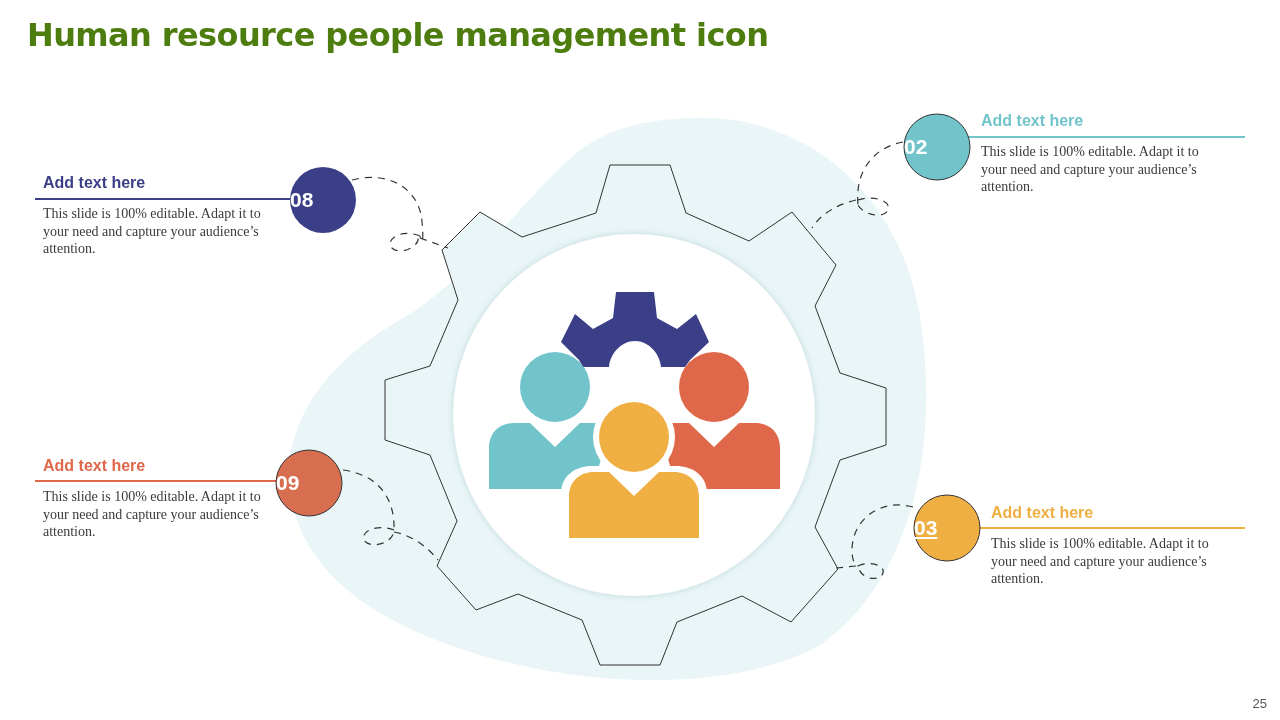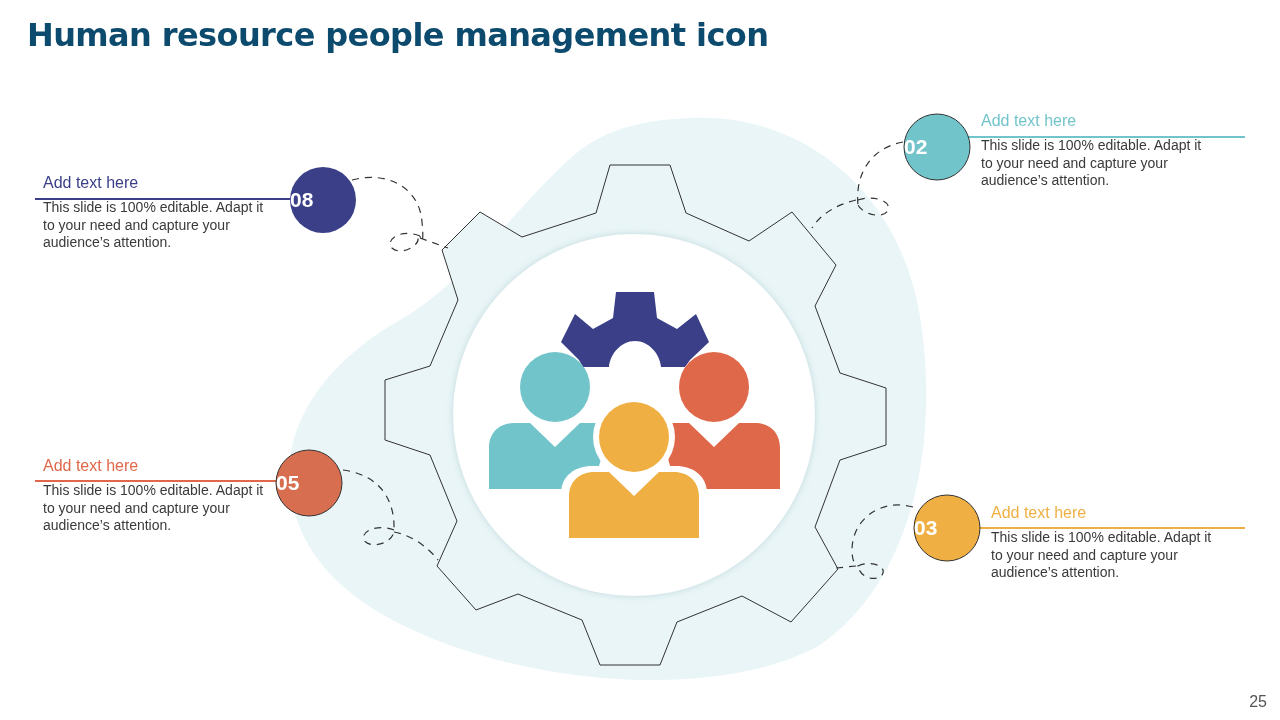--- a/index.html
+++ b/index.html
@@ -3,41 +3,42 @@
 <meta charset="utf-8">
 <style>
   html, body { margin: 0; padding: 0; }
   body {
     width: 1280px; height: 720px; overflow: hidden; position: relative;
     background: #ffffff;
     font-family: "Liberation Sans", sans-serif;
   }
   .title {
     position: absolute; left: 27px; top: 16px;
-    font-size: 32px; font-weight: bold; color: #0c4a6e;
+    font-size: 32px; font-weight: bold; color: #4d7c0f;
     font-family: "DejaVu Sans", sans-serif;
     letter-spacing: -0.6px;
   }
   .art { position: absolute; left: 0; top: 0; width: 1280px; height: 720px; }
   .block { position: absolute; width: 230px; }
   .block .head {
-    font-size: 16px; font-weight: normal; line-height: 20px;
+    font-size: 16px; font-weight: bold; line-height: 20px;
     padding-bottom: 6px;
   }
   .block .body {
-    font-size: 14px; line-height: 17.5px; color: #3a3a3a; 
+    font-size: 14px; line-height: 17.5px; color: #3a3a3a; margin-top: 6px;
     width: 228px;
+    font-family: Liberation Serif, serif;
   }
   .badge-num {
     position: absolute; width: 66px; height: 66px; line-height: 66px;
     color: #ffffff; font-weight: bold; font-size: 21px;
     font-family: "Liberation Sans", sans-serif;
   }
   .page-num {
-    position: absolute; right: 13px; bottom: 9px; font-size: 16px; color: #555555;
+    position: absolute; right: 13px; bottom: 9px; font-size: 13px; color: #555555;
   }
 </style>
 </head>
 <body>
 
 <div class="title">Human resource people management icon</div>
 
 <svg class="art" viewBox="0 0 1280 720" xmlns="http://www.w3.org/2000/svg">
 
   <path d="M 690 118 C 800 112 905 190 922 330 C 940 470 900 590 820 645 C 740 690 600 690 480 655 C 370 622 300 570 290 490 C 282 420 330 360 400 320 C 470 280 520 200 580 150 C 615 125 650 120 690 118 Z" fill="#e9f5f7"></path>
@@ -93,22 +94,22 @@
   <line x1="35" y1="481" x2="278" y2="481" stroke="#e0684a" stroke-width="2"></line>
 
   <circle cx="323" cy="200" r="33" fill="#3a3f87"></circle>
   <circle cx="937" cy="147" r="33" fill="#72c4cb" stroke="#333333" stroke-width="1"></circle>
   <circle cx="947" cy="528" r="33" fill="#efaf42" stroke="#333333" stroke-width="1"></circle>
   <circle cx="309" cy="483" r="33" fill="#d86e50" stroke="#333333" stroke-width="1"></circle>
 </svg>
 
 <div class="badge-num" style="left:290px; top:167px;">08</div>
 <div class="badge-num" style="left:904px; top:114px;">02</div>
-<div class="badge-num" style="left:914px; top:495px;">03</div>
-<div class="badge-num" style="left:276px; top:450px;">05</div>
+<div class="badge-num" style="left:914px; top:495px;text-decoration:underline;">03</div>
+<div class="badge-num" style="left:276px; top:450px;">09</div>
 
 <div class="block" style="left:43px; top:173px;">
   <div class="head" style="color:#3a3f87;">Add text here</div>
   <div class="body">This slide is 100% editable. Adapt it to your need and capture your audience’s attention.</div>
 </div>
 
 <div class="block" style="left:981px; top:111px;">
   <div class="head" style="color:#72c4cb;">Add text here</div>
   <div class="body">This slide is 100% editable. Adapt it to your need and capture your audience’s attention.</div>
 </div>

